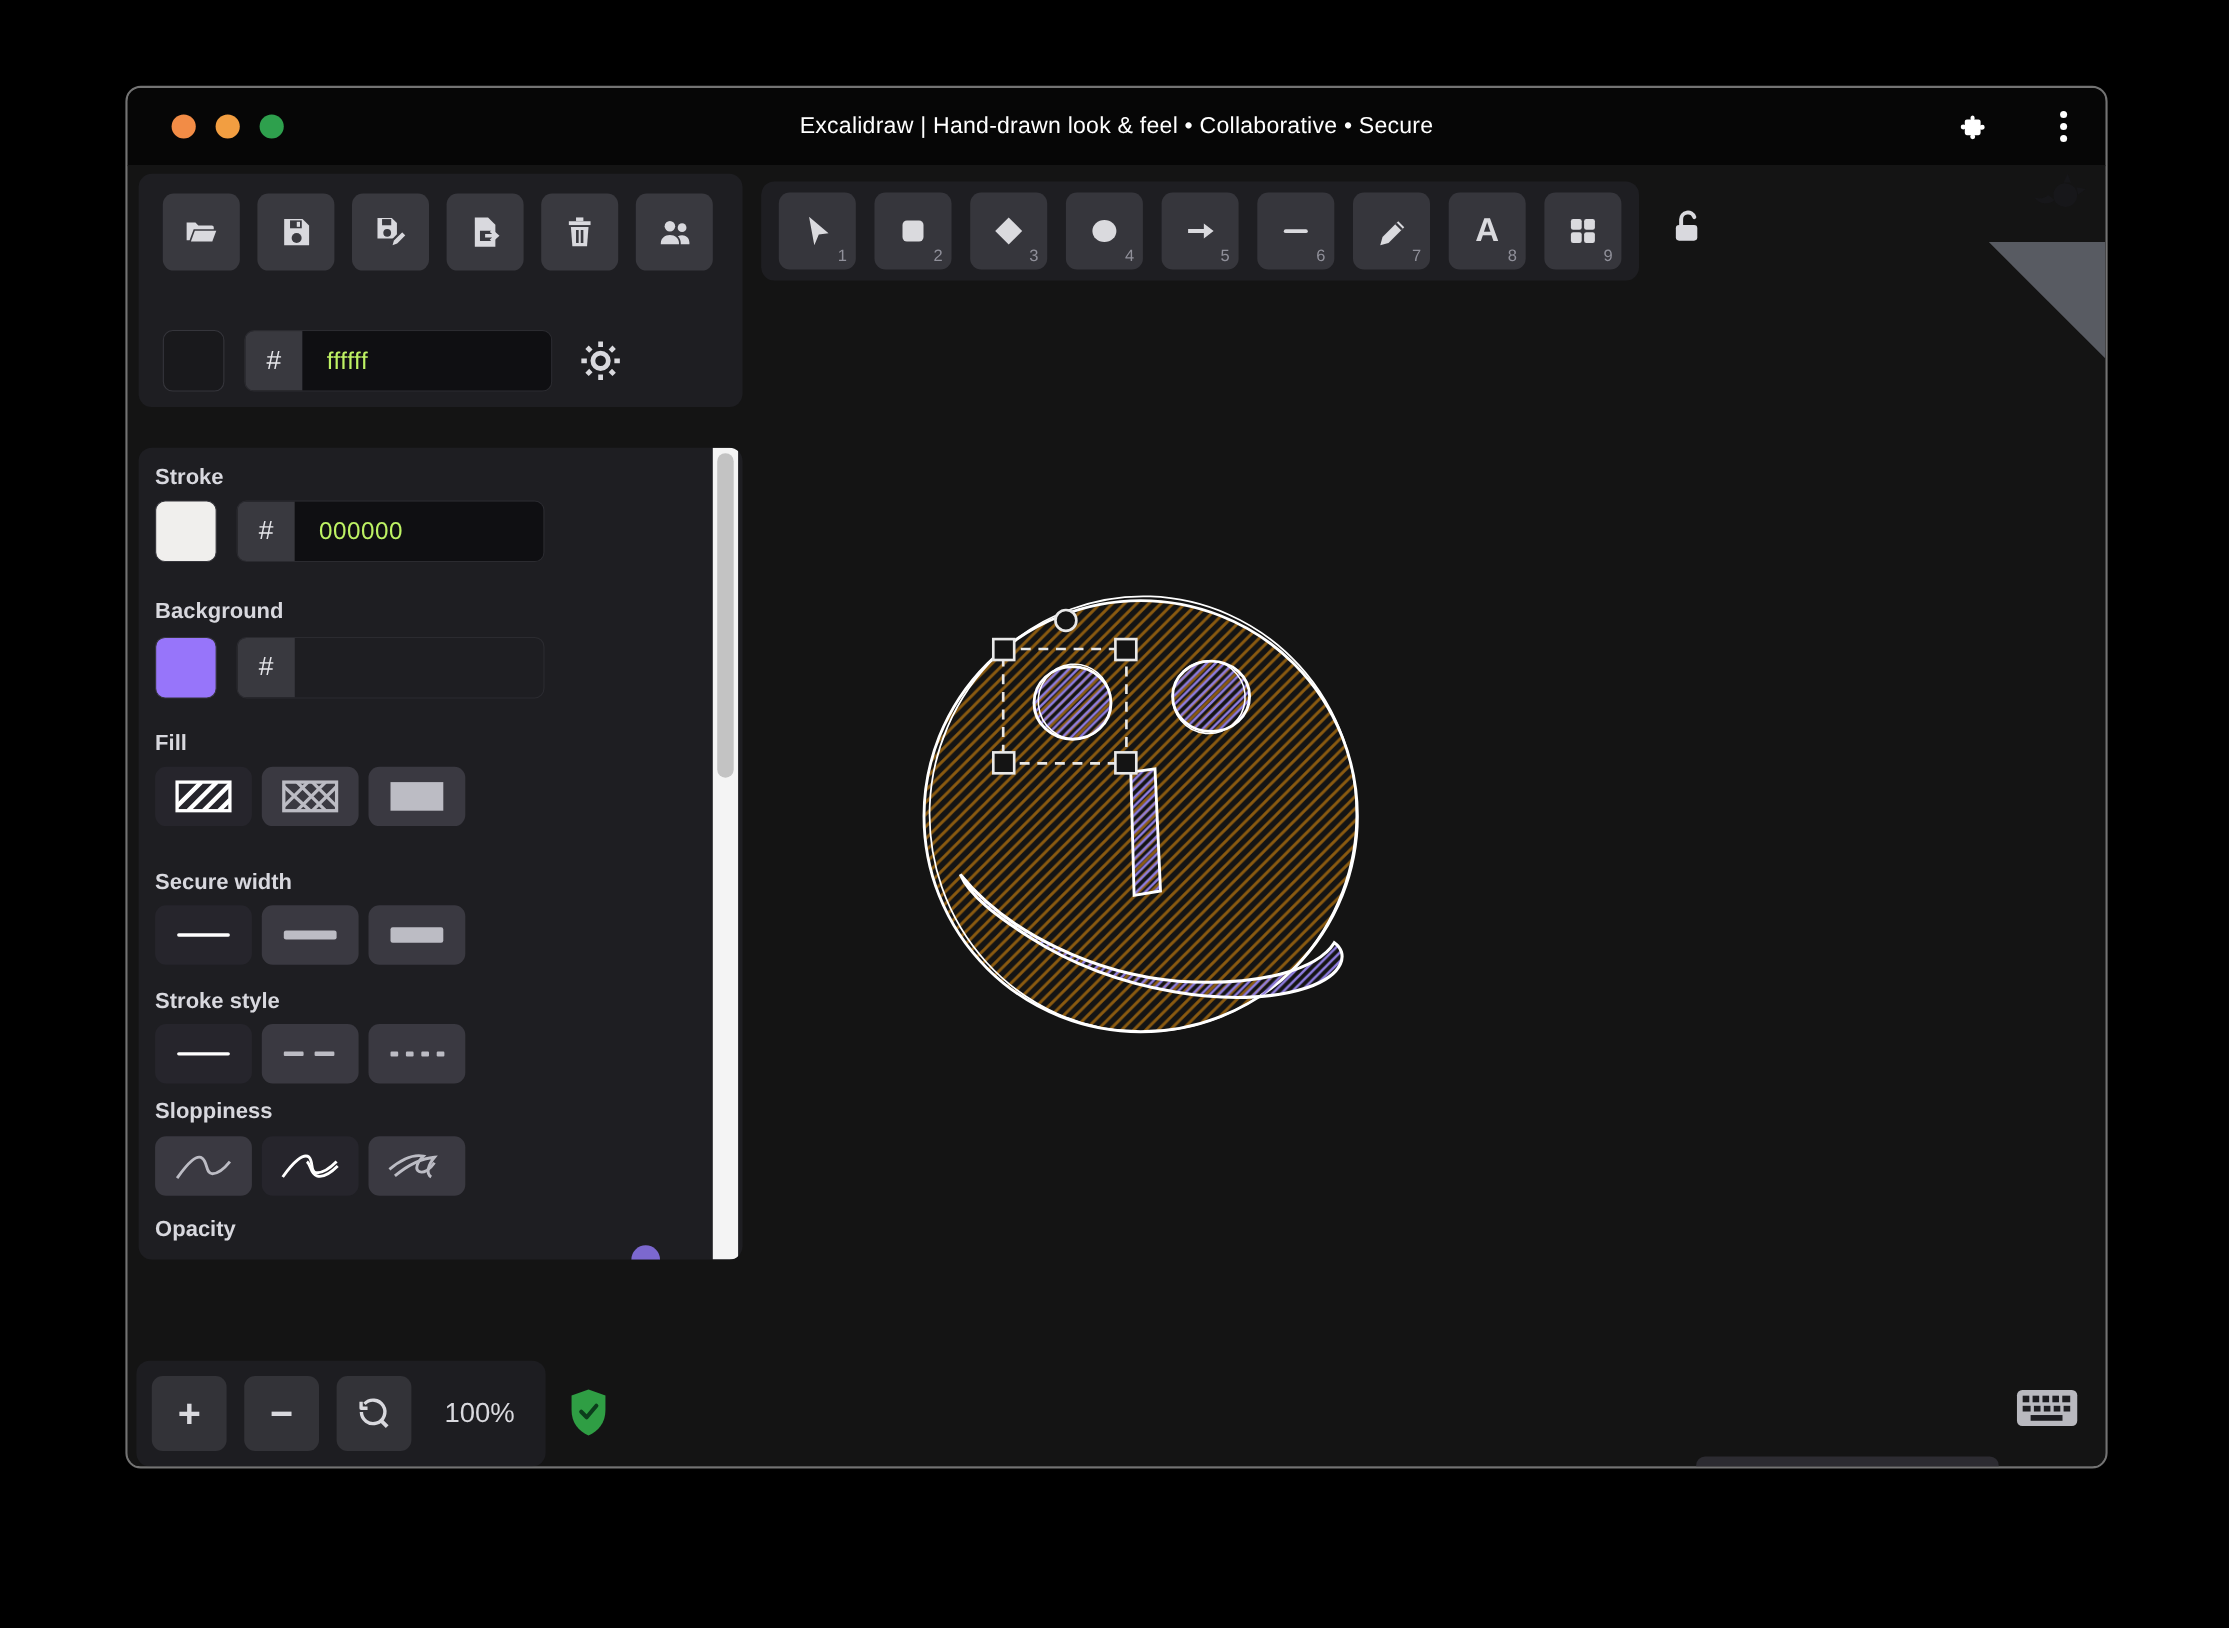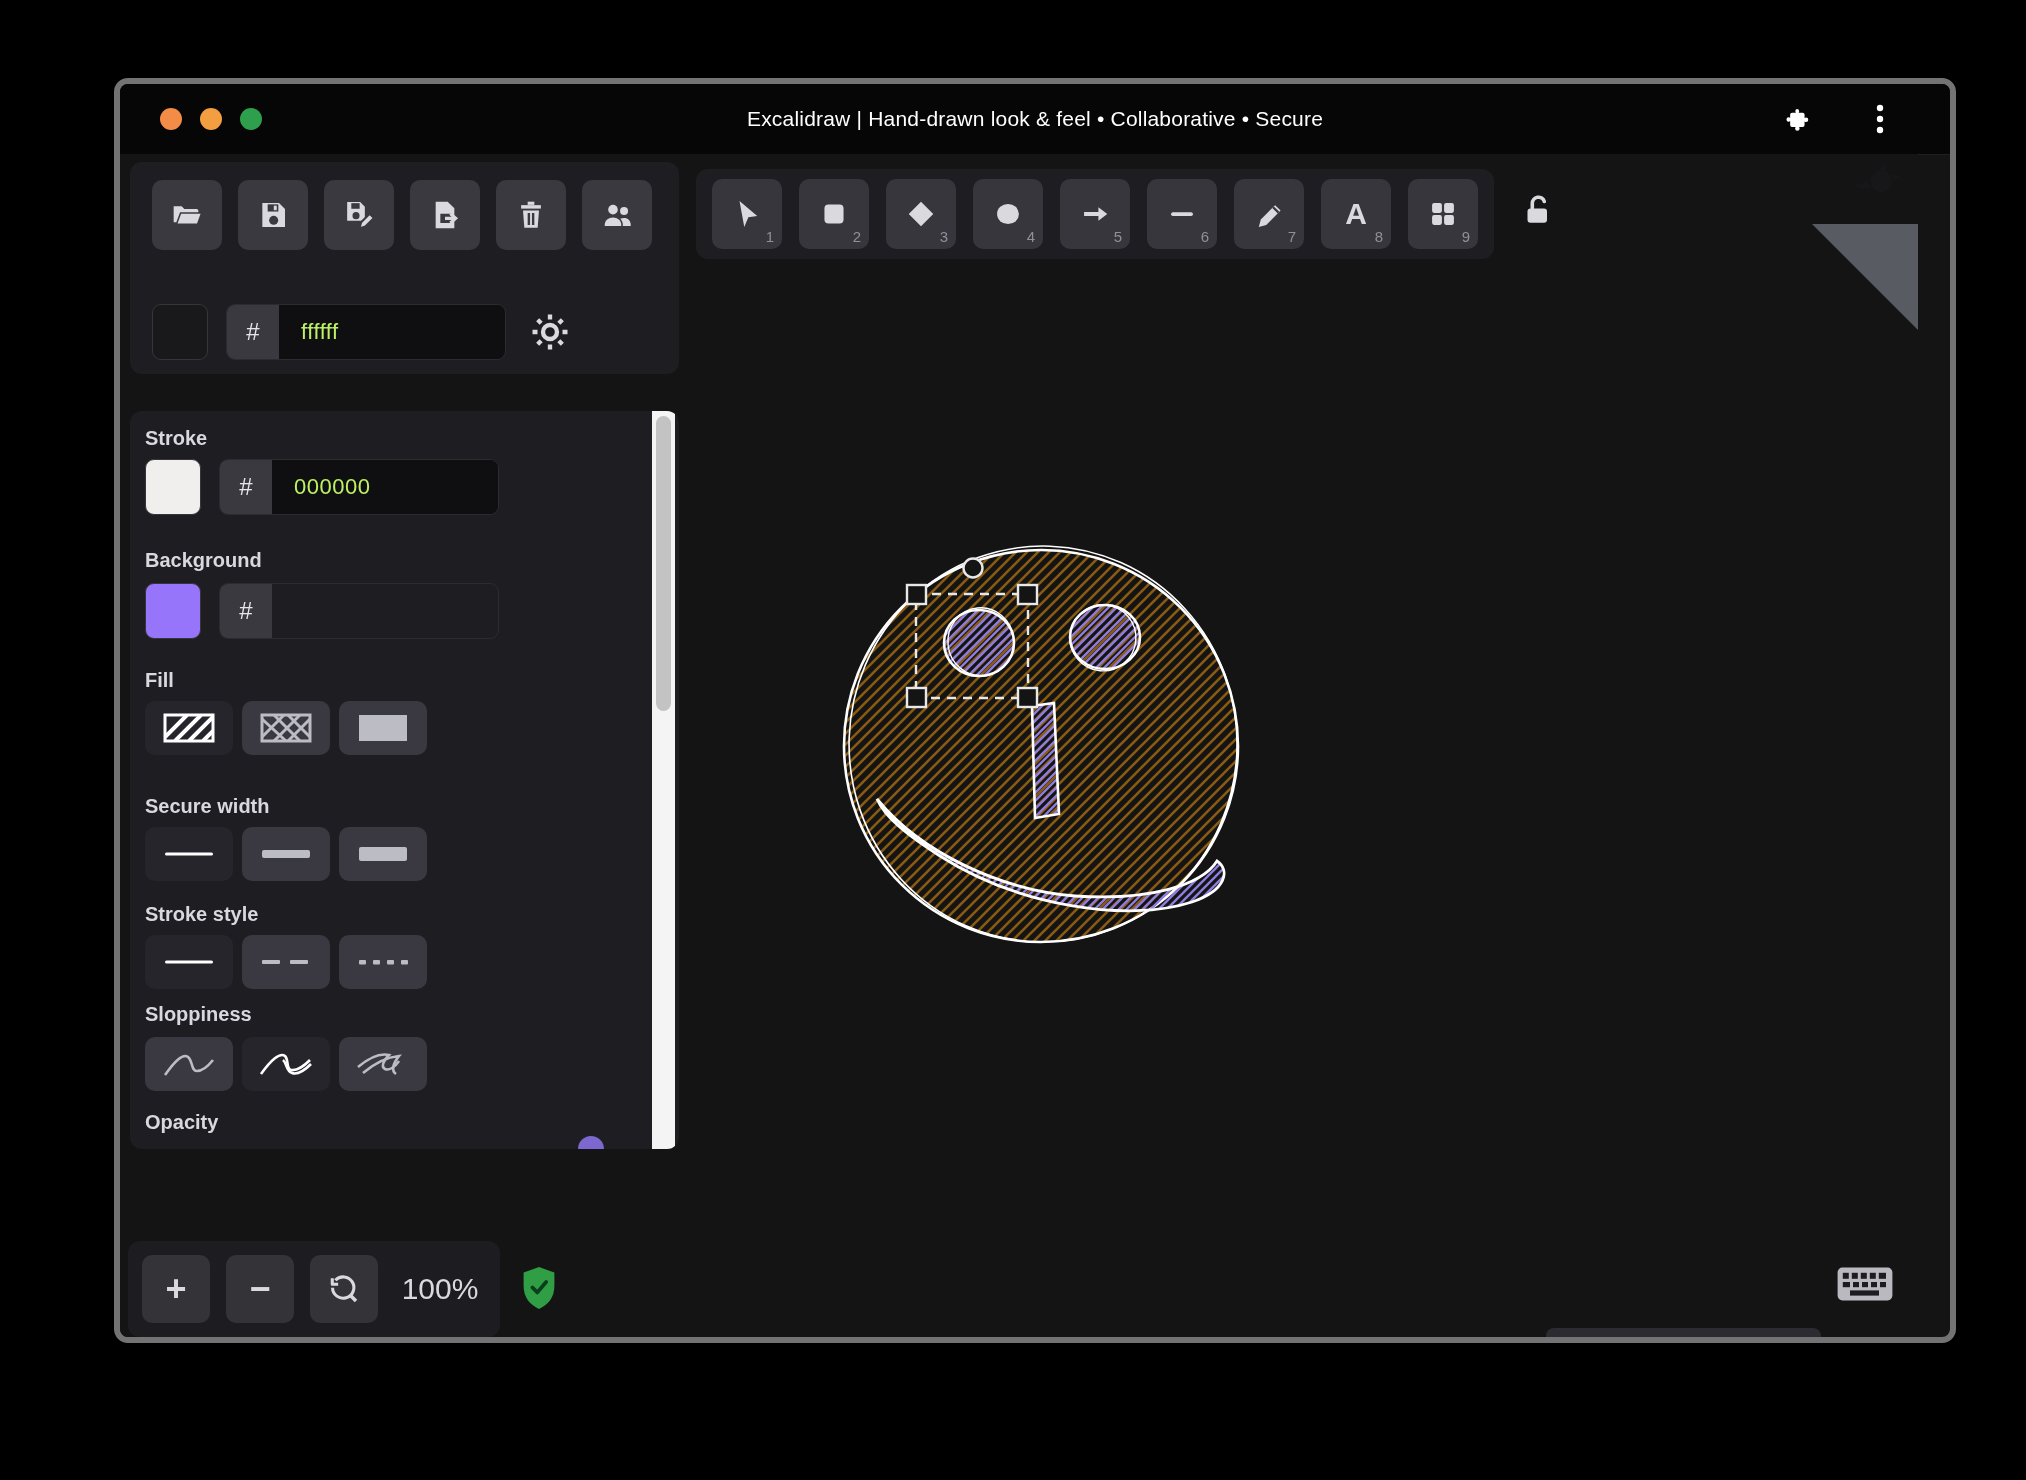--- a/index.html
+++ b/index.html
@@ -1,18 +1,18 @@
 <!DOCTYPE html>
 <html><head>
 <meta charset="utf-8">
 <style>
   html,body{margin:0;padding:0;background:#000;width:2026px;height:1480px;overflow:hidden;
     font-family:"Liberation Sans",sans-serif;-webkit-font-smoothing:antialiased;}
   .window{position:absolute;left:114px;top:78px;width:1798px;height:1253px;background:#141414;
-    border-radius:14px;border:6px solid #737373;box-shadow:0 40px 90px rgba(0,0,0,.85);overflow:hidden;padding-left:32px;}
+    border-radius:14px;border:2px solid #737373;box-shadow:0 40px 90px rgba(0,0,0,.85);overflow:hidden;}
   .titlebar{position:absolute;left:0;top:0;width:100%;height:70px;background:#060606;border-bottom:1px solid #1f1f1f;}
   .traffic{position:absolute;top:24px;width:22px;height:22px;border-radius:50%;}
   .title{position:absolute;left:0;right:0;top:0;height:70px;line-height:70px;text-align:center;
     color:#fff;font-size:21px;font-weight:500;letter-spacing:.2px;}
   .tb-icon{position:absolute;top:22px;}
   .content{position:absolute;left:0;top:70px;width:1798px;height:1183px;background:#141414;}
   .island{position:absolute;background:#1e1e22;border-radius:12px;}
   .sq-btn{position:absolute;background:#39393f;border-radius:10px;display:flex;align-items:center;justify-content:center;cursor:pointer;}
   .file-btn{width:70px;height:70px;top:18px;}
   .swatch{position:absolute;width:56px;height:56px;border-radius:9px;border:1px solid #35353b;box-sizing:border-box;}
@@ -342,21 +342,21 @@
       <div class="sq-btn zoom-btn" style="left:98px;background:#333338;">
         <span>−</span>
       </div>
       <div class="sq-btn zoom-btn" style="left:182px;background:#333338;">
         <svg width="32" height="32" viewBox="0 0 24 24" fill="none" stroke="#d9d9de" stroke-width="2.3">
           <path d="M5.5 5.5 A8 8 0 1 1 3.4 11"></path>
             <path d="M3.2 4 v4.4 h4.4" stroke-linejoin="round"></path>
           <path d="M16.5 16.5 L21 21" stroke-width="2.6"></path>
         </svg>
       </div>
-      <div style="position:absolute;left:258px;top:0;width:108px;height:96px;display:flex;align-items:center;justify-content:center;color:#d9d9de;font-size:30px;">100%</div>
+      <div style="position:absolute;left:258px;top:0;width:108px;height:96px;display:flex;align-items:center;justify-content:center;color:#d9d9de;font-size:25px;">100%</div>
     </div>
     <div style="position:absolute;left:401px;top:1112px;">
       <svg width="36" height="44" viewBox="0 0 32 40">
           <path d="M16 1 L30 6 V18 C30 29 24 35.5 16 39 C8 35.5 2 29 2 18 V6 Z" fill="#2f9e44"></path>
           <path d="M10 19.5 L14.5 24 L22.5 14.5" fill="none" stroke="#0c3d1c" stroke-width="3.4" stroke-linecap="round" stroke-linejoin="round"></path>
         </svg>
     </div>
 
     <div class="lang-select">
       

